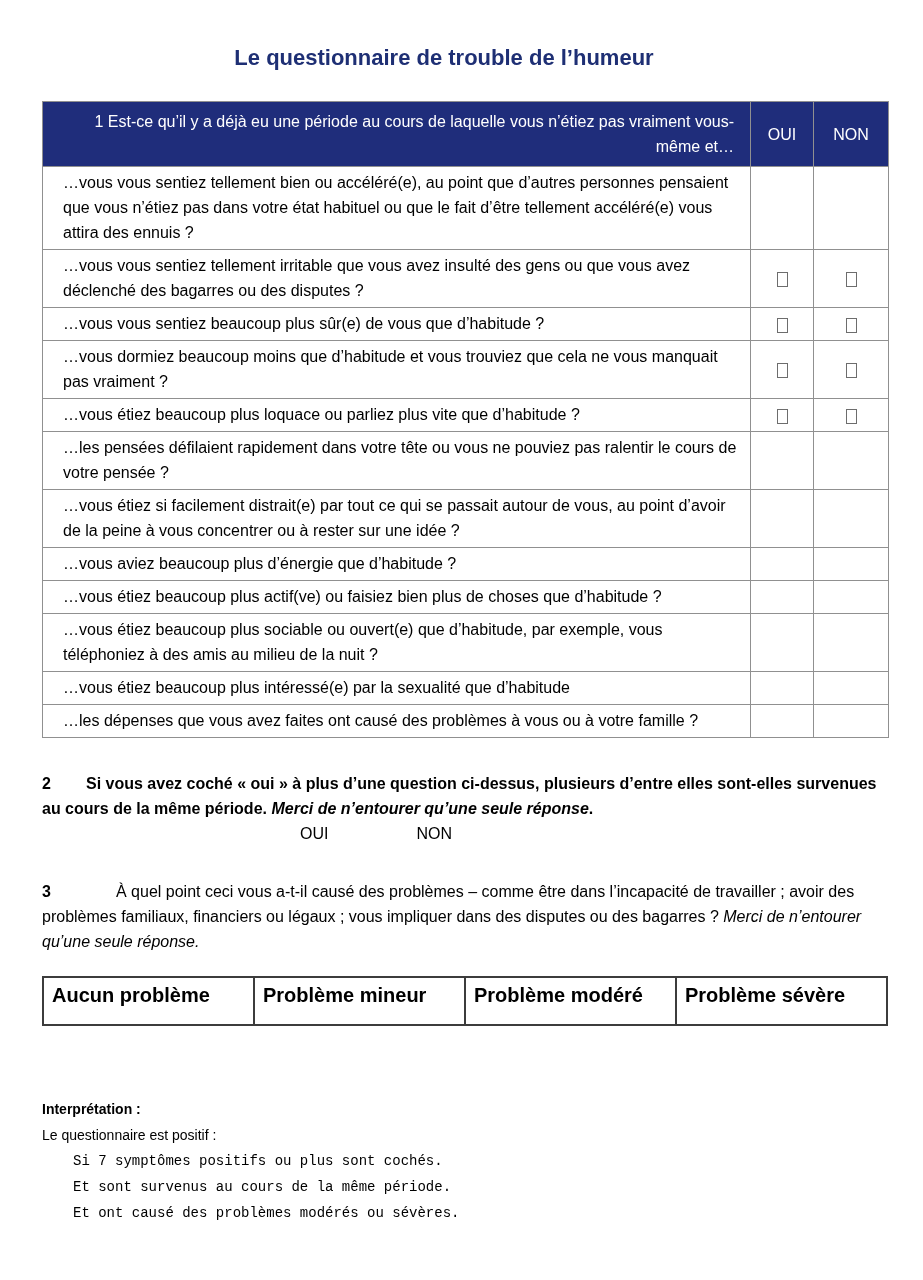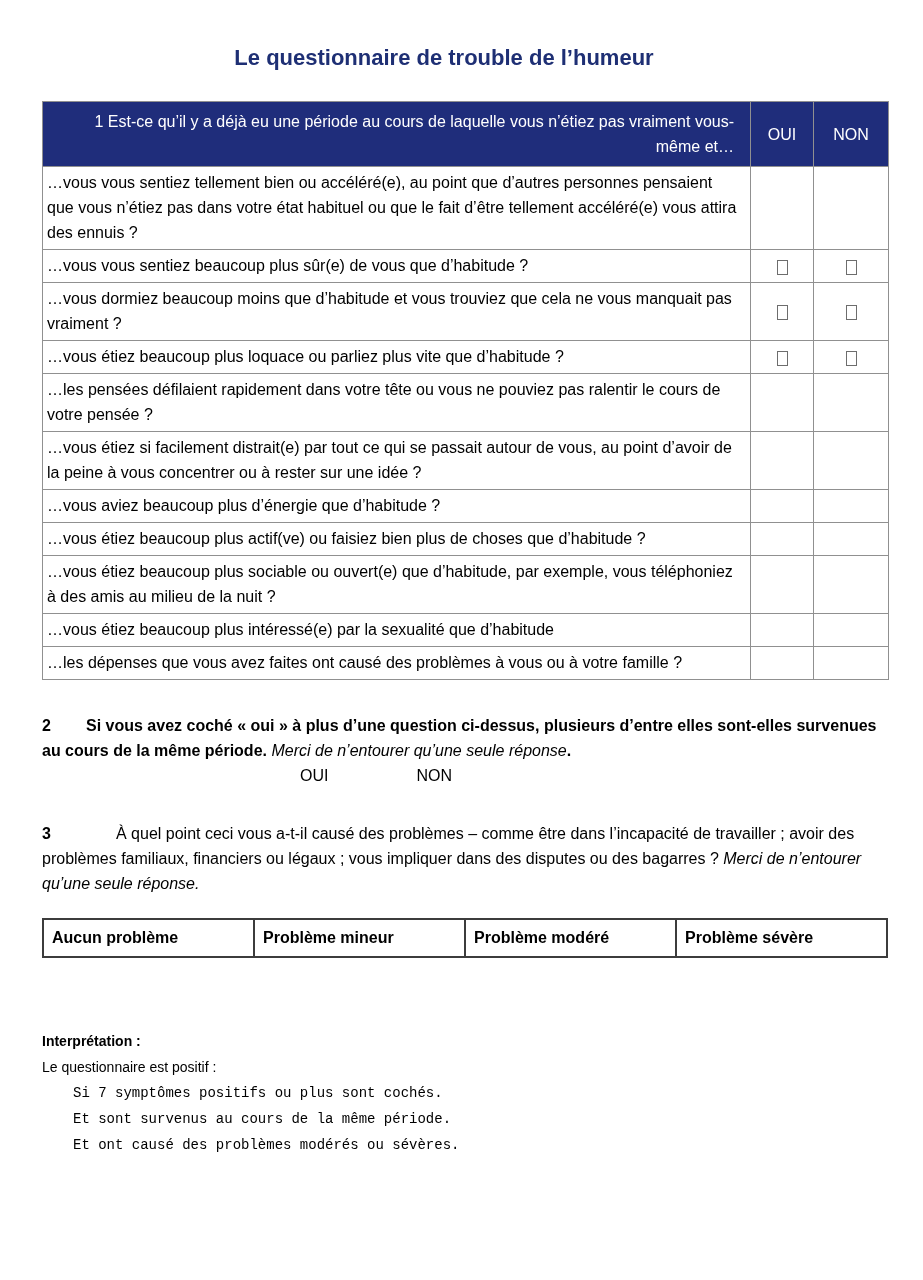--- a/index.html
+++ b/index.html
@@ -54,21 +54,21 @@
     font-size: 16px;
     line-height: 25px;
     padding: 7px 16px;
     text-align: right;
   }
   table.mdq thead th.ans {
     text-align: center;
     padding: 7px 2px;
   }
   table.mdq tbody td.q {
-    padding: 3px 8px 4px 4px;
+    padding: 3px 8px 4px 20px;
     font-size: 16px;
     line-height: 25px;
   }
   table.mdq tbody td.ans {
     text-align: center;
     padding: 2px 0;
   }
   .checkbox-glyph {
     display: inline-block;
     width: 9px;
@@ -82,41 +82,41 @@
     font-size: 16px;
     line-height: 25px;
   }
   .q-block .qnum {
     display: inline-block;
     font-weight: bold;
   }
   .q2 { font-weight: bold; }
   .q2 .qnum { width: 44px; }
   .q3 .qnum { width: 74px; }
-  .q2 .emph { font-style: italic; font-weight: normal; }
+  .q2 .emph { font-style: italic; font-weight: bold; }
   .q3 .emph { font-style: italic; }
   .circle-options {
     margin: 0 0 8px 42px;
     font-size: 16px;
     line-height: 25px;
   }
   .circle-options .opt-yes { margin-left: 258px; }
   .circle-options .opt-no  { margin-left: 88px; }
   
   table.severity {
     border-collapse: collapse;
     table-layout: fixed;
     width: 846px;
     margin: 22px 0 0 42px;
   }
   table.severity td {
     border: 2px solid var(--severity-border);
     font-weight: bold;
-    font-size: 16px;
-    padding: 5px 8px 6px 8px;
+    font-size: 20px;
+    padding: 5px 8px 16px 8px;
     width: 25%;
   }
   
   .interpretation {
     margin: 70px 35px 0 42px;
     font-size: 14px;
     line-height: 26px;
   }
   .interpretation .head { font-weight: bold; }
   .interpretation ul {
@@ -148,20 +148,25 @@
       </tr>
     </thead>
     <tbody>
 
         <tr>
           <td class="q">…vous vous sentiez tellement bien ou accéléré(e), au point que d’autres personnes pensaient que vous n’étiez pas dans votre état habituel ou que le fait d’être tellement accéléré(e) vous attira des ennuis ?</td>
           <td class="ans"><span class="checkbox-glyph" style="visibility: hidden;"></span></td>
           <td class="ans"><span class="checkbox-glyph" style="visibility: hidden;"></span></td>
         </tr>
 
+        <tr>
+          <td class="q">…vous vous sentiez tellement irritable que vous avez insulté des gens ou que vous avez déclenché des bagarres ou des disputes ?</td>
+          <td class="ans"><span class="checkbox-glyph"></span></td>
+          <td class="ans"><span class="checkbox-glyph"></span></td>
+        </tr>
 
         <tr>
           <td class="q">…vous vous sentiez beaucoup plus sûr(e) de vous que d’habitude ?</td>
           <td class="ans"><span class="checkbox-glyph"></span></td>
           <td class="ans"><span class="checkbox-glyph"></span></td>
         </tr>
 
         <tr>
           <td class="q">…vous dormiez beaucoup moins que d’habitude et vous trouviez que cela ne vous manquait pas vraiment ?</td>
           <td class="ans"><span class="checkbox-glyph"></span></td>

